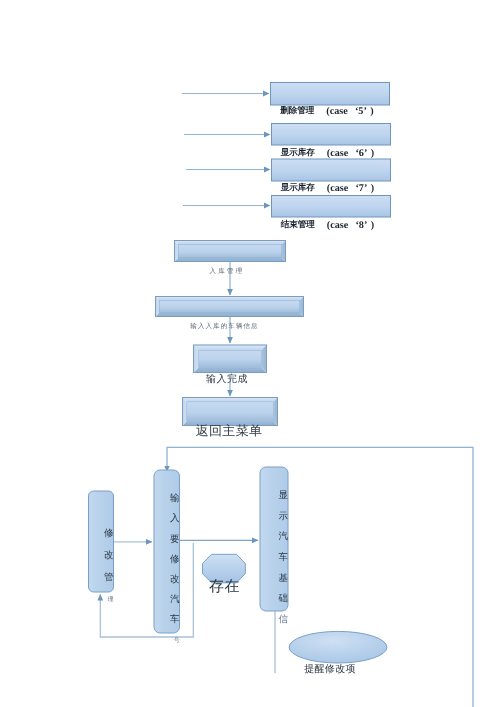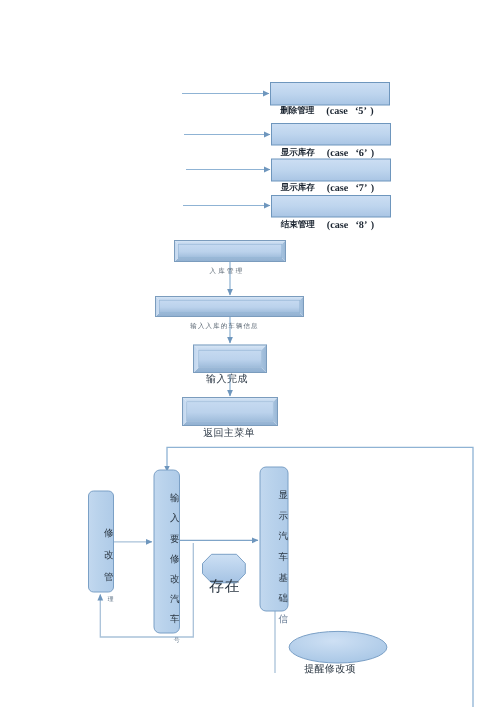--- a/index.html
+++ b/index.html
@@ -176,21 +176,21 @@
       <span class="cse">(case    ‘7’  )</span>
   </div>
   <div class="lbl branchlbl" style="left:268px;top:198.5px;width:119px;height:22px;">
     <span class="cjk">结束管理</span>
       <span class="cse">(case    ‘8’  )</span>
   </div>
 
   <div class="lbl seqlbl faded" style="left:171px;top:244px;width:112px;height:22px;font-size:6.5px;letter-spacing:2.2px;">入库管理</div>
   <div class="lbl seqlbl faded" style="left:150px;top:299.5px;width:149px;height:21px;font-size:6.5px;letter-spacing:1.1px;">输入入库的车辆信息</div>
   <div class="lbl seqlbl" style="left:190px;top:347px;width:74px;height:28.5px;font-size:10px;letter-spacing:0.5px;">输入完成</div>
-  <div class="lbl seqlbl" style="left:181px;top:400.5px;width:96px;height:29px;font-size:10px;letter-spacing:0.35px;">返回主菜单</div>
+  <div class="lbl seqlbl" style="left:181px;top:400.5px;width:96px;height:29px;font-size:13px;letter-spacing:0.35px;">返回主菜单</div>
 
   <div class="lbl vlbl mflbl" style="left:88.5px;top:506px;width:25px;height:101px;font-size:9.5px;line-height:22px;">
       <span>修</span>
       <span>改</span>
       <span>管</span>
       <span class="dim1">理</span>
     </div>
   <div class="lbl vlbl mflbl" style="left:154px;top:478.5px;width:25.5px;height:163px;font-size:9.5px;line-height:20.2px;">
       <span>输</span>
       <span>入</span>

